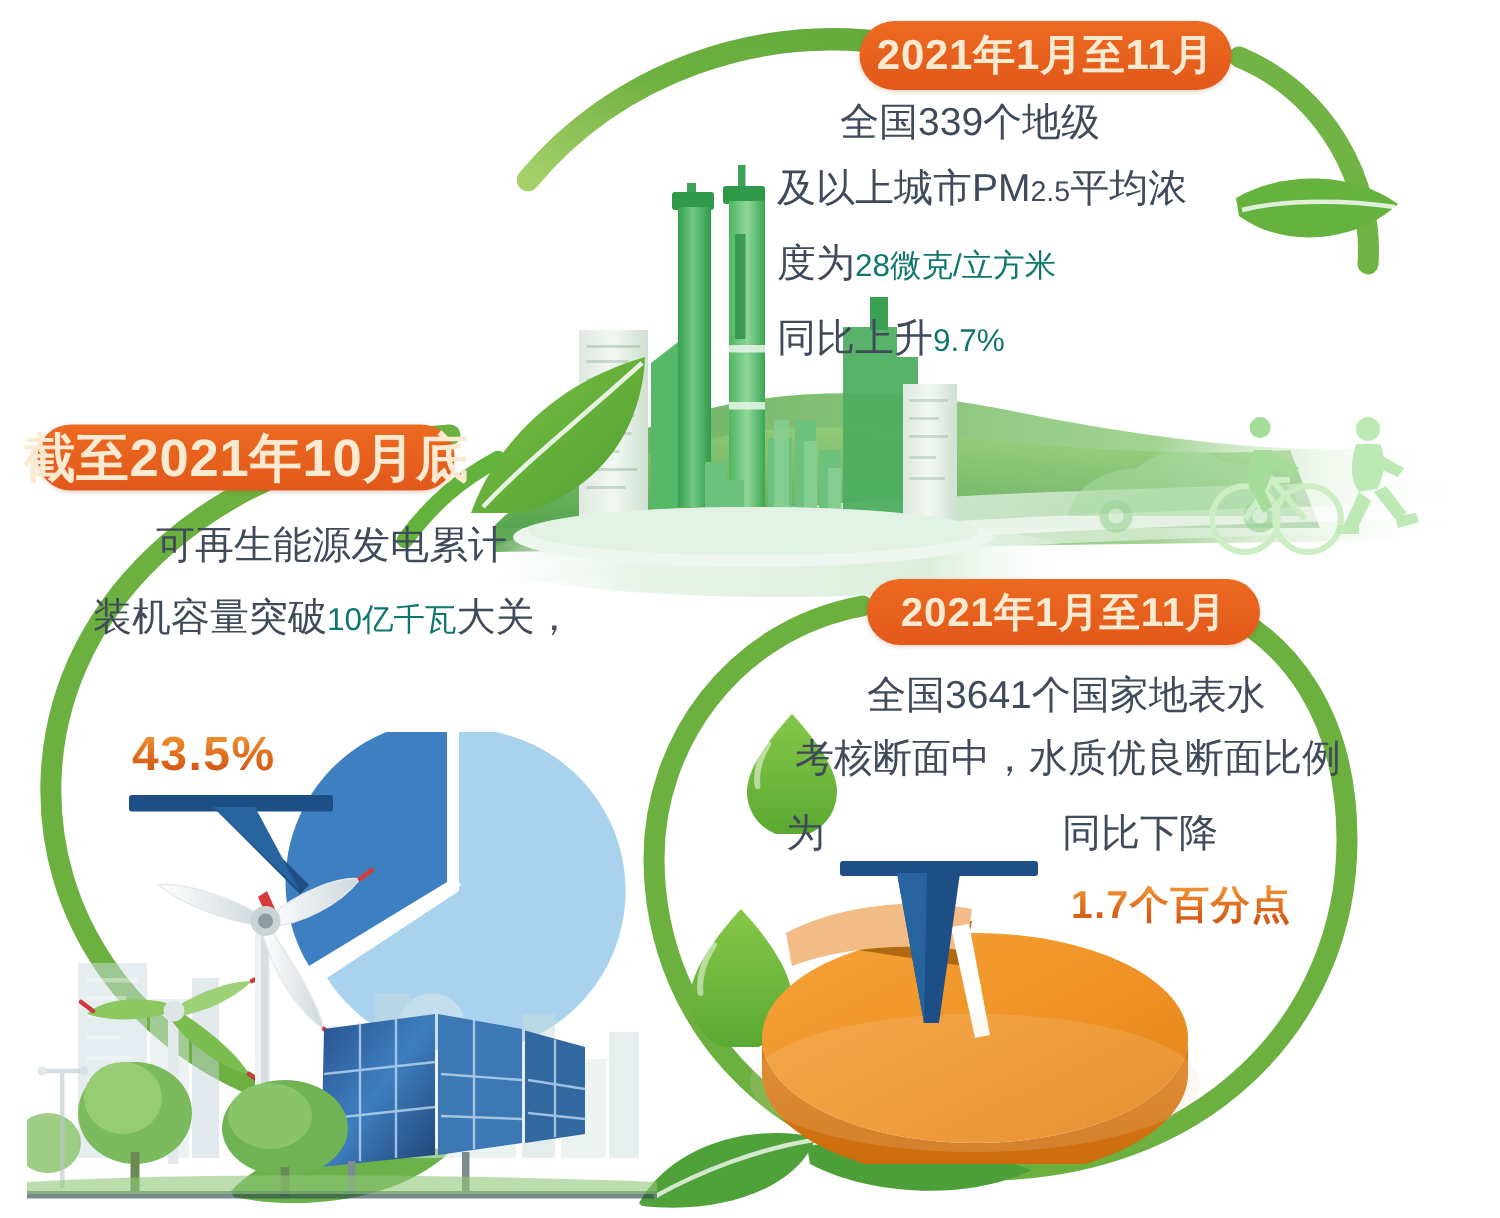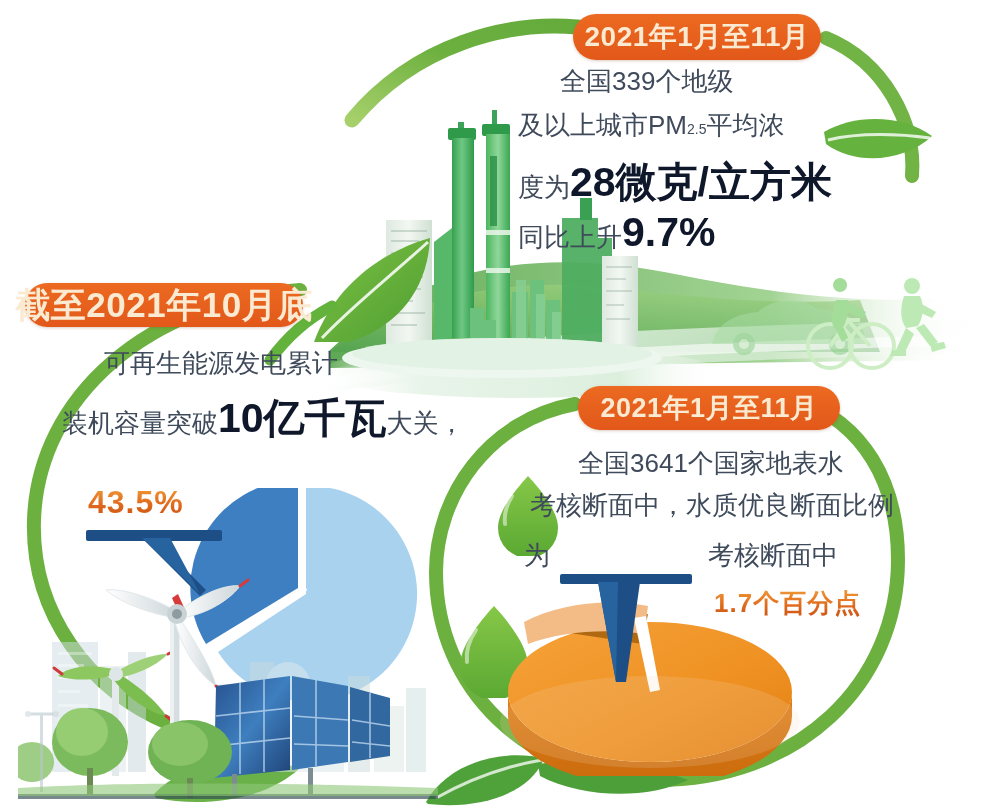--- a/index.html
+++ b/index.html
@@ -19,22 +19,22 @@
     display:flex;align-items:center;justify-content:center;
     box-shadow:0 1px 3px rgba(120,60,10,.25);
     white-space:nowrap;
   }
   #badge-top{left:573px;top:14px;width:248px;height:46px;font-size:28px;}
   #badge-left{left:25px;top:283px;width:278px;height:44px;font-size:35px;}
   #badge-right{left:578px;top:386px;width:262px;height:44px;font-size:27px;}
 
   
   .tline{position:absolute;white-space:nowrap;color:#3f4a5b;font-size:26px;line-height:1.0;}
-  .hl-orange-big{color:#0f172a;font-weight:bold;font-size:41px;}
-  .sub{font-size:14px;vertical-align:baseline;}
+  .hl-orange-big{color:#0f766e;font-weight:normal;font-size:21px;}
+  .sub{font-size:19px;vertical-align:baseline;}
 
   
   .pct{
     position:absolute;font-weight:bold;
     background:linear-gradient(180deg,#f2a33c 0%,#e06a1c 55%,#c64e12 100%);
     -webkit-background-clip:text;background-clip:text;color:transparent;
     letter-spacing:1px;
   }
   .pct-bar{position:absolute;background:#1d4f86;border-radius:2px;}
   .pointer{position:absolute;}
@@ -402,16 +402,16 @@
   </div>
 
   <div class="tline" style="left:104px;top:350px;">可再生能源发电累计</div>
   <div class="tline" style="left:62px;top:398px;">
     <span>装机容量突破</span><span class="hl-orange-big">10亿千瓦</span><span>大关，</span>
   </div>
 
   <div class="tline" style="left:578px;top:450px;">全国3641个国家地表水</div>
   <div class="tline" style="left:530px;top:492px;">考核断面中，水质优良断面比例</div>
   <div class="tline" style="left:524px;top:542px;">为</div>
-  <div class="tline" style="left:708px;top:542px;">考核断面中</div>
+  <div class="tline" style="left:708px;top:542px;">同比下降</div>
   <div class="pct" style="left:714px;top:586px;font-size:26px;">1.7个百分点</div>
 
 </div>
 
 </body></html>

